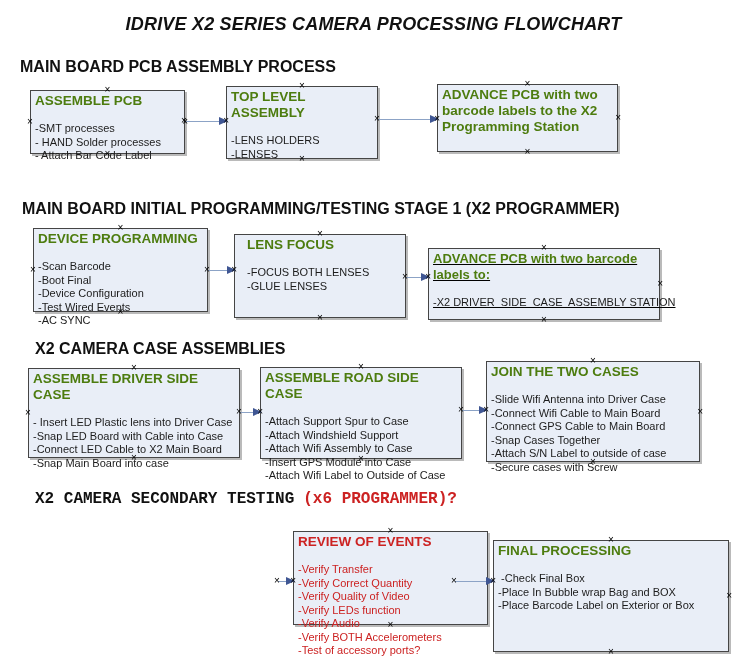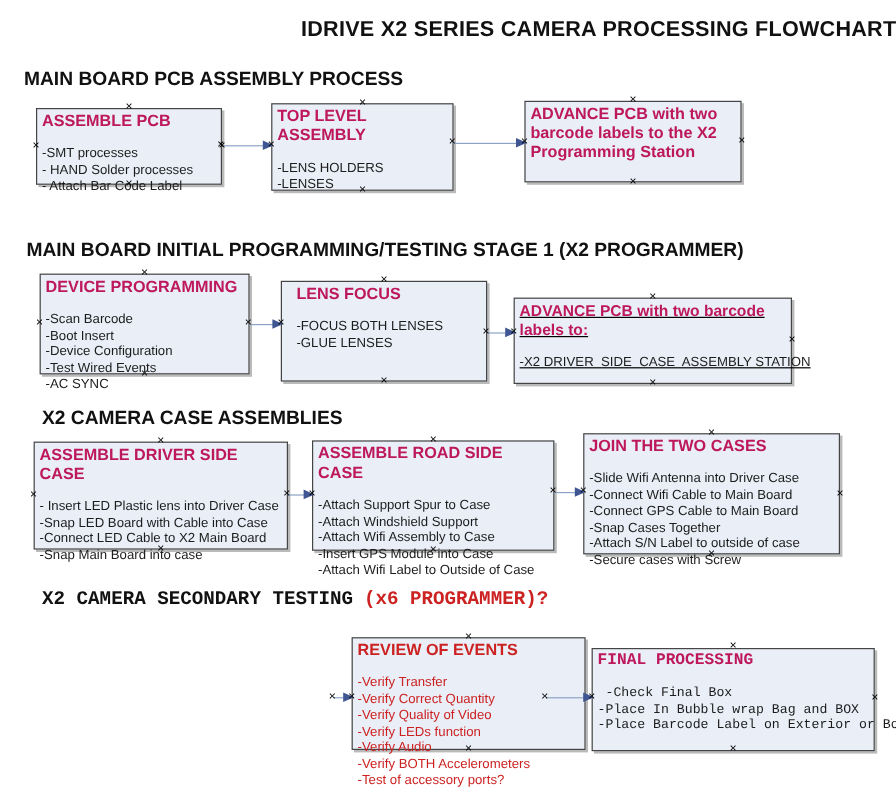--- a/index.html
+++ b/index.html
@@ -1,33 +1,33 @@
 <!DOCTYPE html>
 <html><head>
 <meta charset="utf-8">
 <style>
   html,body{margin:0;padding:0;background:#ffffff;}
   #canvas{
     position:relative;width:747px;height:662px;background:#ffffff;
     font-family:"Liberation Sans",sans-serif;overflow:hidden;
   }
   .page-title{
-    position:absolute;top:14px;left:0;width:747px;text-align:right;
-    font-size:18px;font-weight:bold;color:#111;letter-spacing:0.2px;
+    position:absolute;top:14px;left:0;width:747px;text-align:center;
+    font-size:18px;font-weight:bold;color:#111;letter-spacing:0.2px;font-style:italic;
   }
   .section-heading{
     position:absolute;font-size:16px;font-weight:bold;color:#111;white-space:pre;
   }
   .section-heading .red-part{color:#cc2222;margin-left:9px;}
   .fbox{
     position:absolute;background:#e9eef7;border:1.5px solid #454545;
     box-shadow:2px 2px 0 rgba(130,130,130,0.55);
     padding:2px 3px 2px 4px;box-sizing:border-box;
   }
-  .box-title{font-size:13.5px;font-weight:bold;line-height:16px;color:#be185d;}
+  .box-title{font-size:13.5px;font-weight:bold;line-height:16px;color:#4d7c0f;}
   .box-lines{margin-top:13px;}
   .box-line{font-size:11px;line-height:13.5px;color:#1c1c1c;white-space:pre;}
   .fbox.red .box-title,.fbox.red .box-line{color:#cc2222;}
   
   .handle{position:absolute;font-size:10px;font-weight:normal;color:#000;line-height:1;z-index:3;}
   .handle::before{content:"\00d7";}
   .handle.t{top:-6px;left:50%;transform:translateX(-50%);}
   .handle.b{bottom:-6px;left:50%;transform:translateX(-50%);}
   .handle.l{left:-4px;top:50%;transform:translateY(-50%);}
   .handle.r{right:-4px;top:50%;transform:translateY(-50%);}
@@ -95,21 +95,21 @@
 
   <div class="section-heading" style="left:22px;top:200px;"><span>MAIN BOARD INITIAL PROGRAMMING/TESTING STAGE 1 (X2 PROGRAMMER)</span></div>
 
   <div class="fbox" style="left:33px;top:228px;width:175px;height:84px;">
     <span class="handle t"></span>
     <span class="handle b"></span>
     <span class="handle l"></span>
     <div class="box-title">DEVICE PROGRAMMING</div>
     <div class="box-lines">
         <div class="box-line">-Scan Barcode</div>
-        <div class="box-line">-Boot Insert</div>
+        <div class="box-line">-Boot Final</div>
         <div class="box-line">-Device Configuration</div>
         <div class="box-line">-Test Wired Events</div>
         <div class="box-line">-AC SYNC</div>
       </div>
   </div>
 
   <div class="connector" style="left:208px;top:270px;width:26px;">
     <span class="cx s"></span>
     <span class="ah"></span>
     <span class="cx e"></span>
@@ -219,21 +219,21 @@
         <div class="box-line">-Test of accessory ports?</div>
       </div>
   </div>
 
   <div class="connector" style="left:455px;top:581px;width:38px;">
     <span class="cx s"></span>
     <span class="ah"></span>
     <span class="cx e"></span>
   </div>
 
-  <div class="fbox" style="left:493px;top:540px;width:236px;height:86px;font-family:Liberation Mono, monospace;">
+  <div class="fbox" style="left:493px;top:540px;width:236px;height:112px;">
     <span class="handle t"></span>
     <span class="handle b"></span>
     <span class="handle r"></span>
     <div class="box-title">FINAL PROCESSING</div>
     <div class="box-lines">
         <div class="box-line"> -Check Final Box</div>
         <div class="box-line">-Place In Bubble wrap Bag and BOX</div>
         <div class="box-line">-Place Barcode Label on Exterior or Box</div>
       </div>
   </div>

